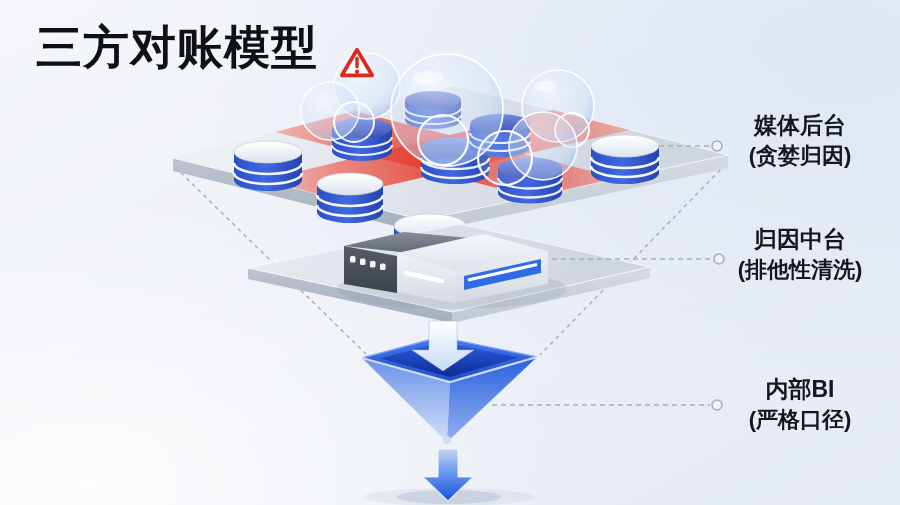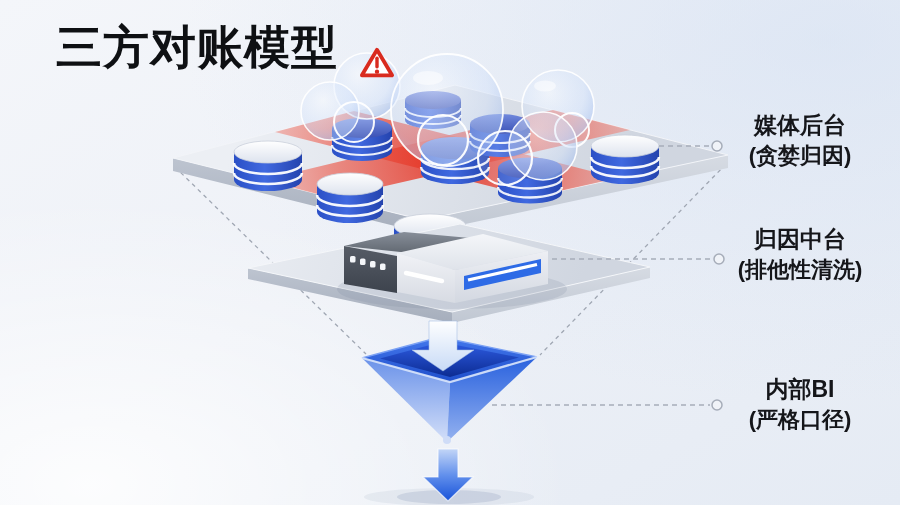--- a/index.html
+++ b/index.html
@@ -5,21 +5,21 @@
   html,body{margin:0;padding:0;background:#dfe4ec;}
   .stage{
     position:relative;width:900px;height:505px;overflow:hidden;
     font-family:"Liberation Sans","DejaVu Sans",sans-serif;
     background:
       radial-gradient(ellipse at 10% 96%, rgba(255,255,255,.85), rgba(255,255,255,0) 42%),
       radial-gradient(ellipse at 92% 8%, rgba(210,223,242,.55), rgba(210,223,242,0) 55%),
       linear-gradient(150deg,#f4f6fa 0%,#eef1f7 45%,#e5ebf4 100%);
   }
   .title-wrap{
-    position:absolute;left:36px;top:22px;display:flex;align-items:flex-start;gap:20px;z-index:5;margin-left:20px;
+    position:absolute;left:36px;top:22px;display:flex;align-items:flex-start;gap:20px;z-index:5;
   }
   .title-text{
     font-size:46px;font-weight:900;color:#0e1013;letter-spacing:1px;line-height:1.1;
   }
   .warn{margin-top:24px;flex:0 0 auto;}
   .diagram{position:absolute;left:0;top:0;z-index:1;}
   .layer-label{
     position:absolute;left:694px;width:212px;text-align:center;color:#15161a;z-index:6;
   }
   .layer-label .t{display:block;font-size:23px;font-weight:800;line-height:29px;}

